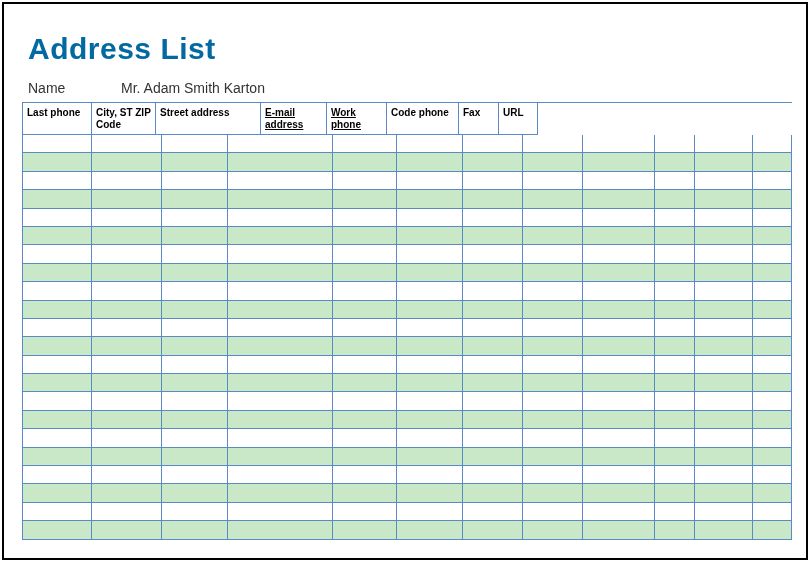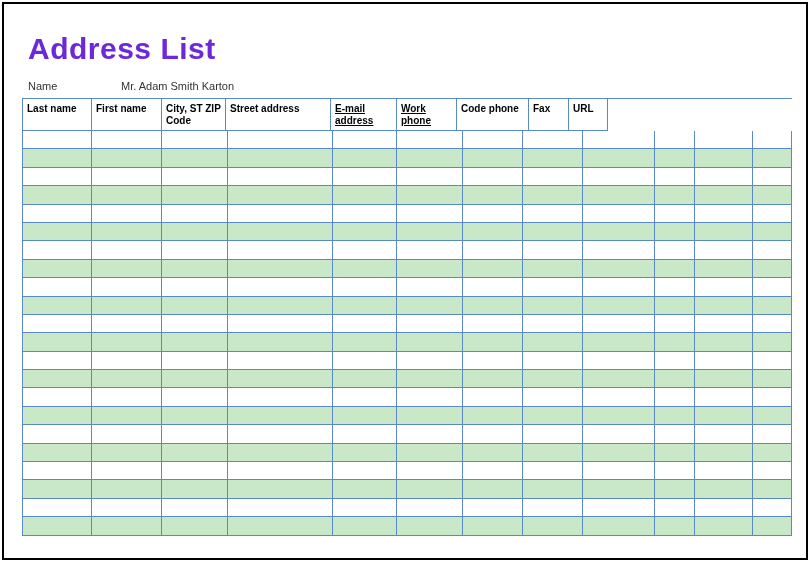--- a/index.html
+++ b/index.html
@@ -15,28 +15,28 @@
       width: 806px;
       height: 558px;
       margin: 2px;
       padding: 28px 18px 20px 18px;
       background: #fff;
     }
     .title {
       font-family: "Arial Black", Arial, sans-serif;
       font-size: 30px;
       font-weight: 900;
-      color: #6d28d9;
+      color: #0369a1;
       letter-spacing: 0.5px;
       margin-bottom: 14px;
       margin-left: 6px;
     }
     .name-row {
       display: flex;
-      font-size: 11px;
+      font-size: 14px;
       color: #333;
       margin-left: 6px;
       margin-bottom: 6px;
     }
     .name-label {
       width: 68px;
     }
     .name-value {
       color: #333;
       padding-left: 25px;
@@ -97,22 +97,21 @@
 <body>
 
 <div class="page">
   <div class="title">Address List</div>
   <div class="name-row">
     <div class="name-label">Name</div>
     <div class="name-value">Mr. Adam Smith Karton</div>
   </div>
   <div class="grid">
     <div class="grid-header">
-      <div class="cell c0">Last name</div>
-      <div class="cell c1">First name</div>
+      <div class="cell c0">Last phone</div>
       <div class="cell c4">City, ST  ZIP Code</div>
       <div class="cell c3">Street address</div>
       <div class="cell c5">E-mail address</div>
       <div class="cell c7">Work phone</div>
       <div class="cell c8">Code phone</div>
       <div class="cell c9">Fax</div>
       <div class="cell c11">URL</div>
     </div>
     <div class="grid-body" id="table-body">
         <div class="grid-row even">

